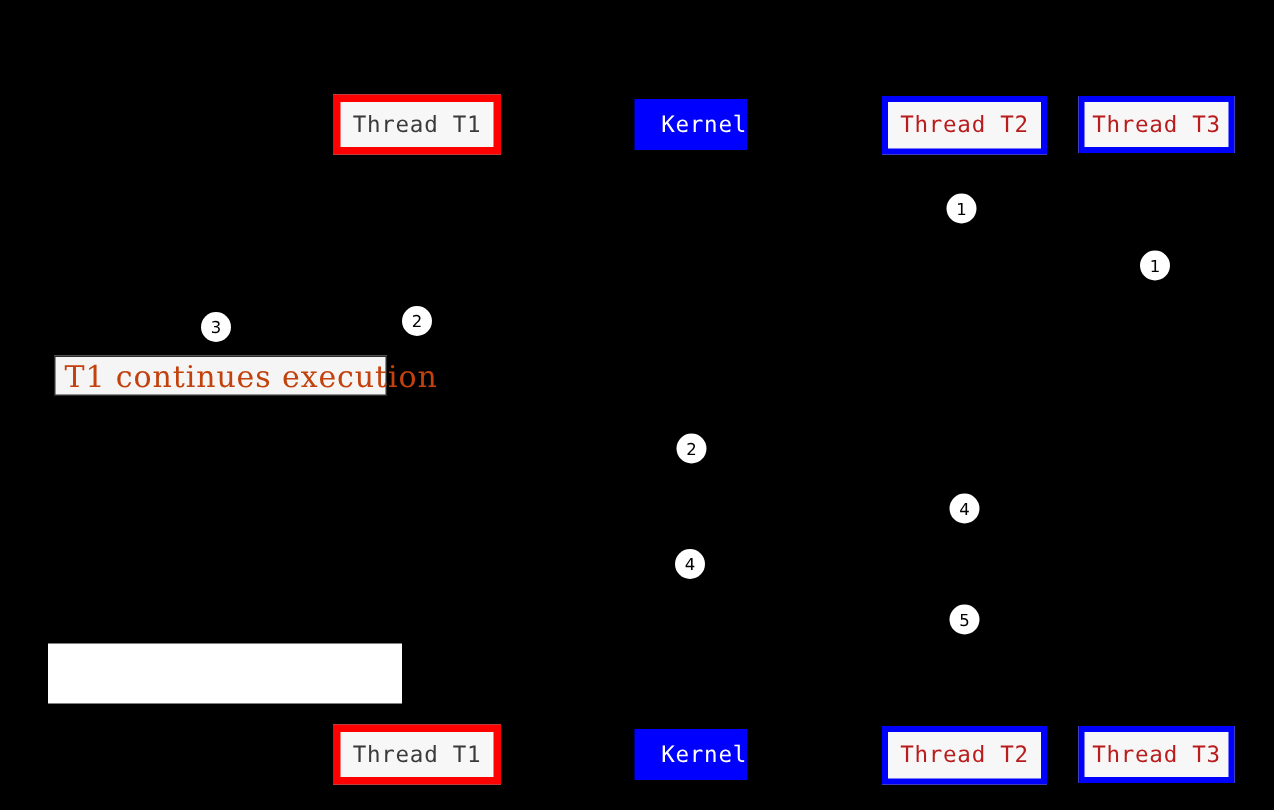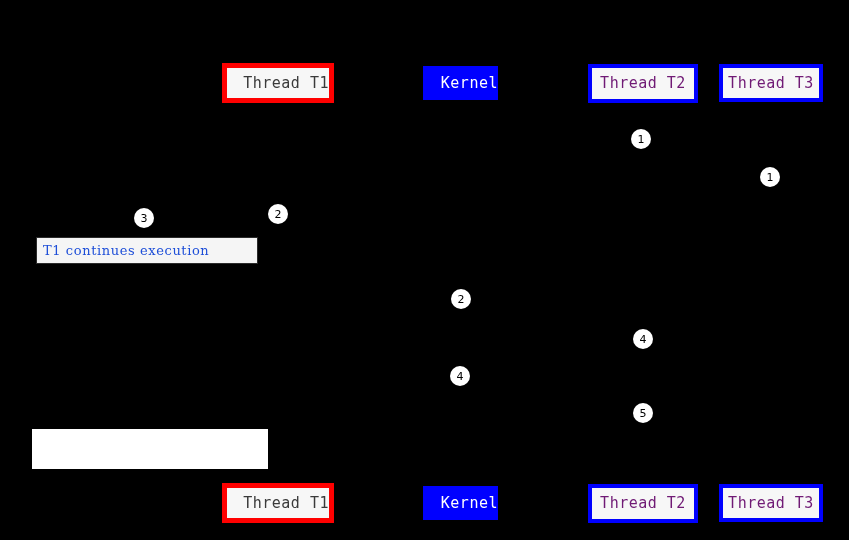--- a/index.html
+++ b/index.html
@@ -26,26 +26,25 @@
     white-space: nowrap;
     font-family: "DejaVu Sans Mono", "Liberation Mono", monospace;
     font-size: 15px;
     letter-spacing: 0.5px;
     line-height: 1;
   }
   .lane-box.red {
     background: #f7f7f7;
     border: 5px solid #ff0000;
     color: #3a3a3a;
-    justify-content: flex-end;
   }
   .lane-box.blue-outline {
     background: #f7f7f7;
     border: 4px solid #0000ff;
-    color: #701a75;
+    color: #b91c1c;
   }
   .lane-box.blue-fill {
     background: #0000ff;
     border: 0;
     color: #ffffff;
     justify-content: flex-end;
   }
 
   
   .lifeline {
@@ -72,23 +71,23 @@
   }
 
   
   .note-box {
     position: absolute;
     box-sizing: border-box;
     background: #f5f5f5;
     border: 1px solid #2b2b2b;
     display: flex;
     align-items: center;
-    color: #1d4ed8;
+    color: #c2410c;
     font-family: "DejaVu Serif", "Liberation Serif", serif;
-    font-size: 13px;
+    font-size: 20px;
     letter-spacing: 0.6px;
     white-space: nowrap;
     padding: 0 6px;
   }
   .blank-box {
     position: absolute;
     box-sizing: border-box;
     background: #ffffff;
     border: 0;
   }

